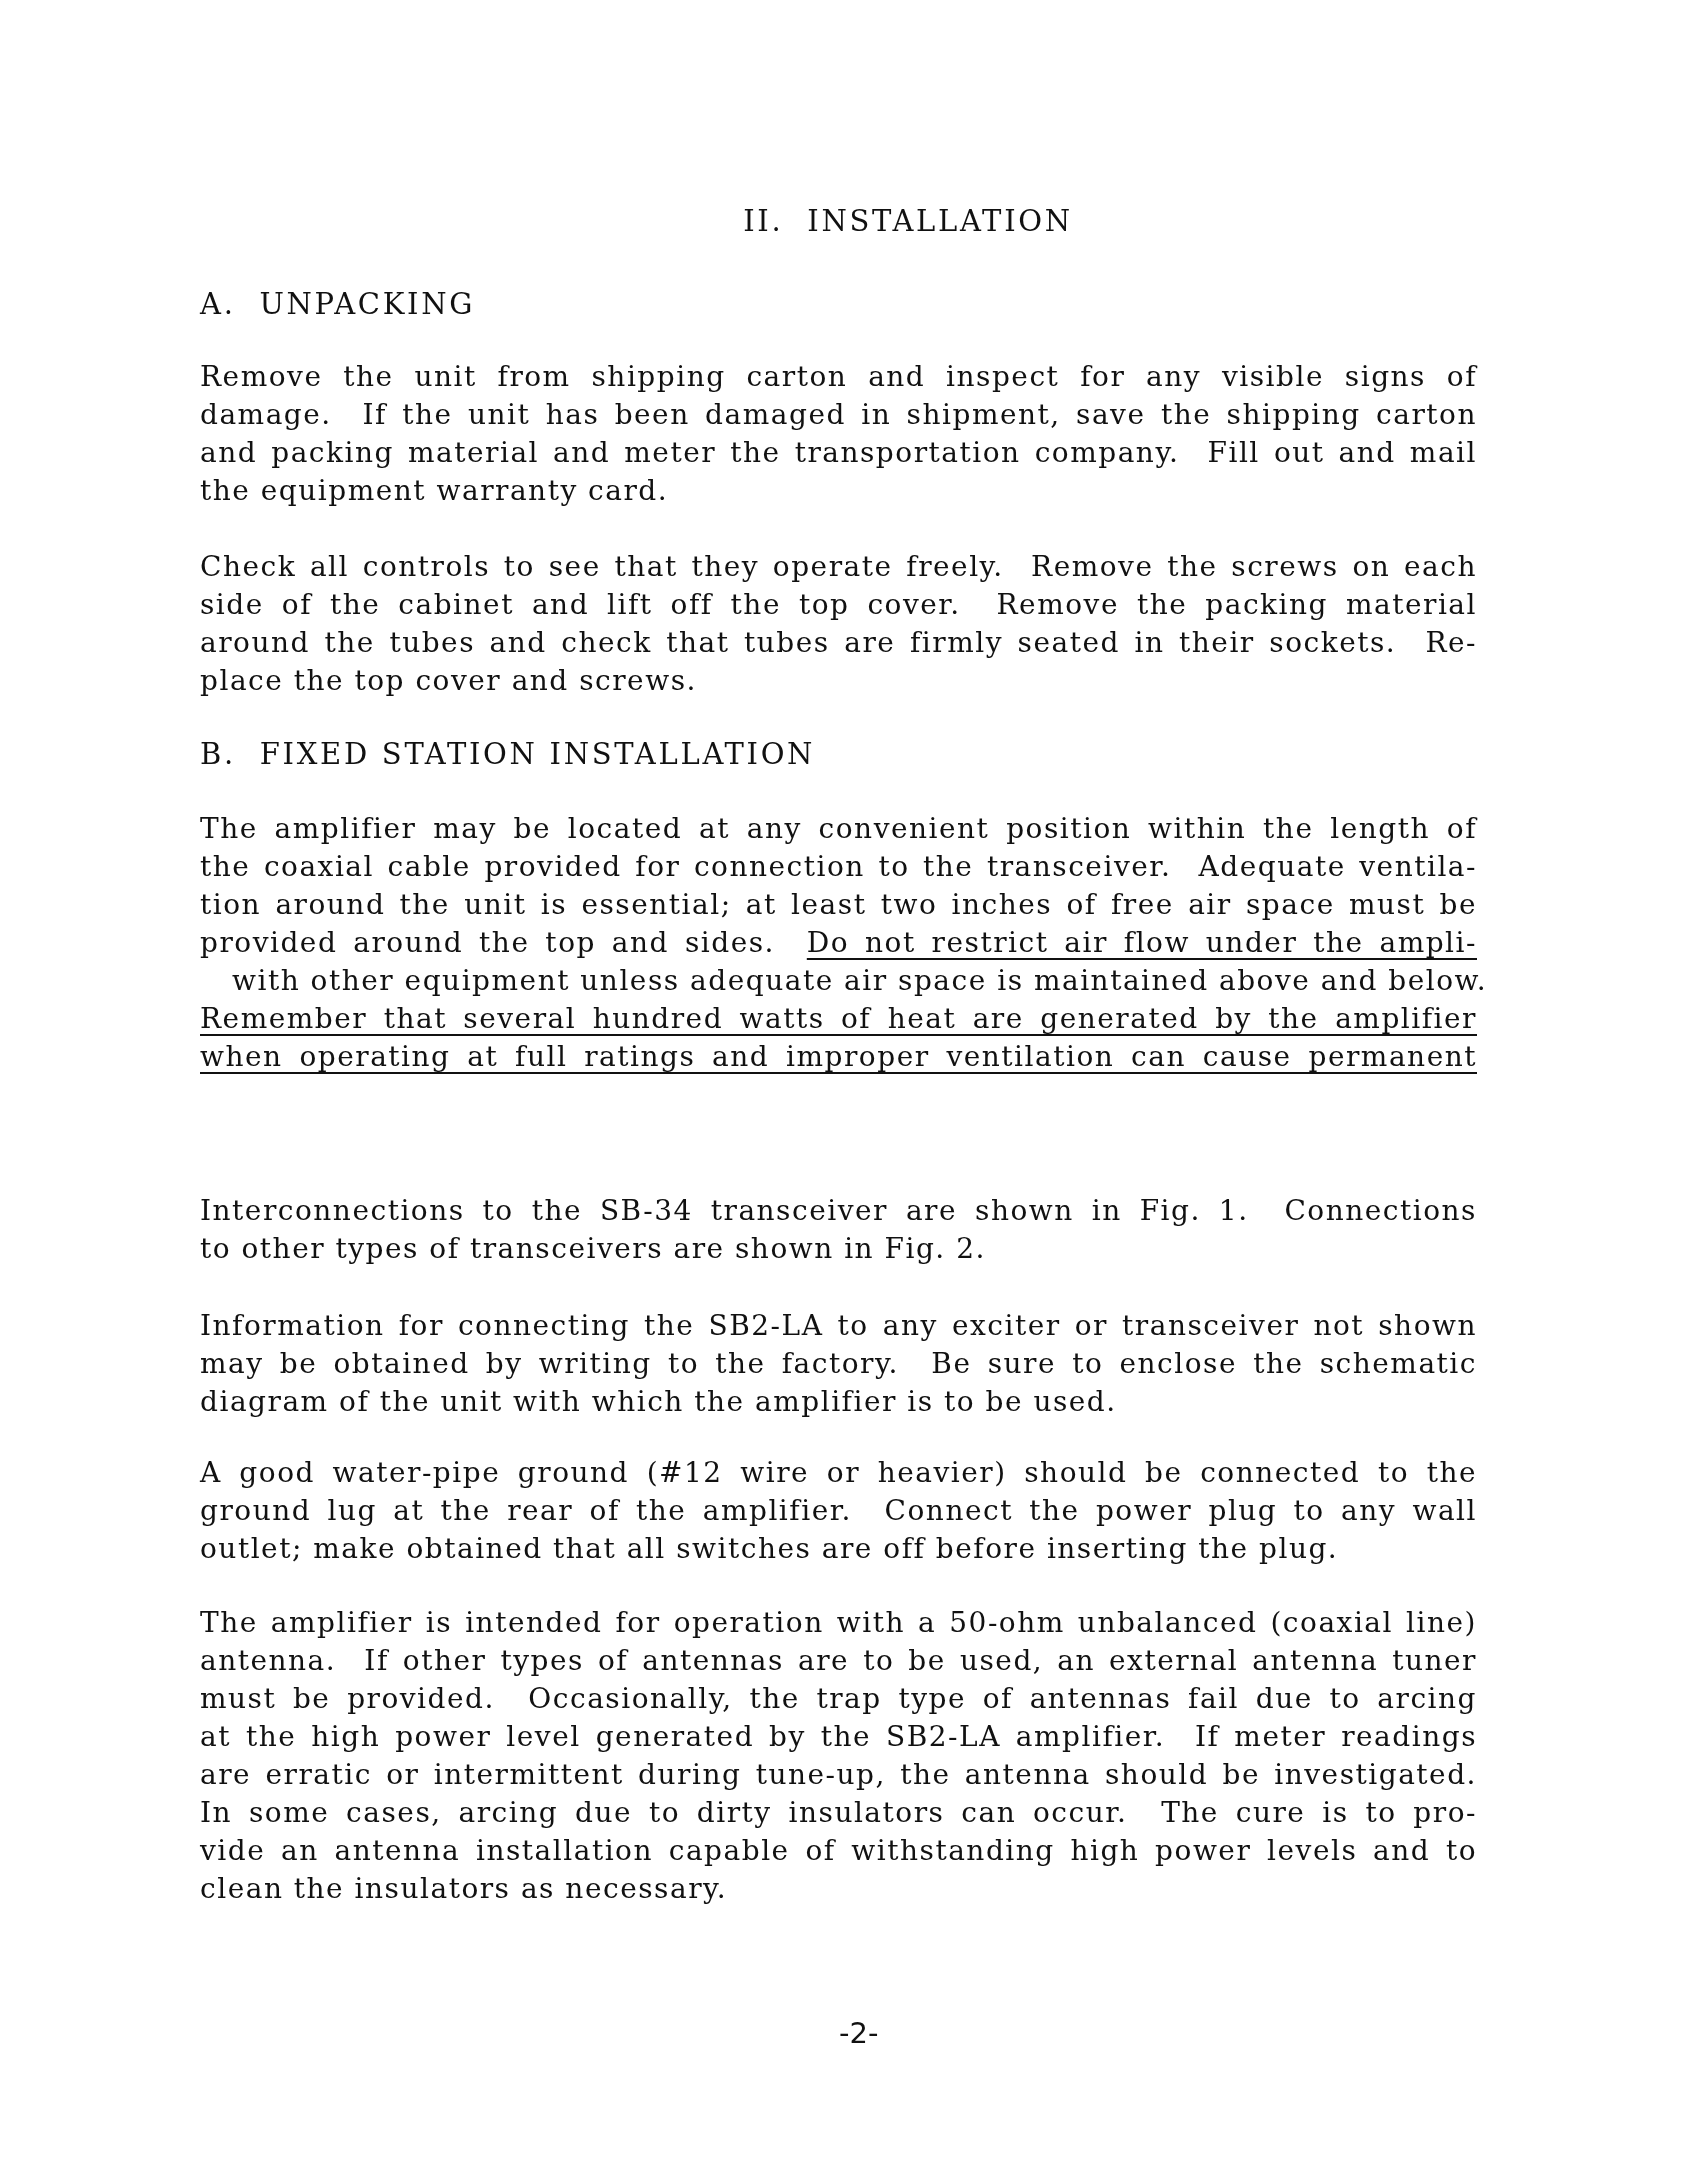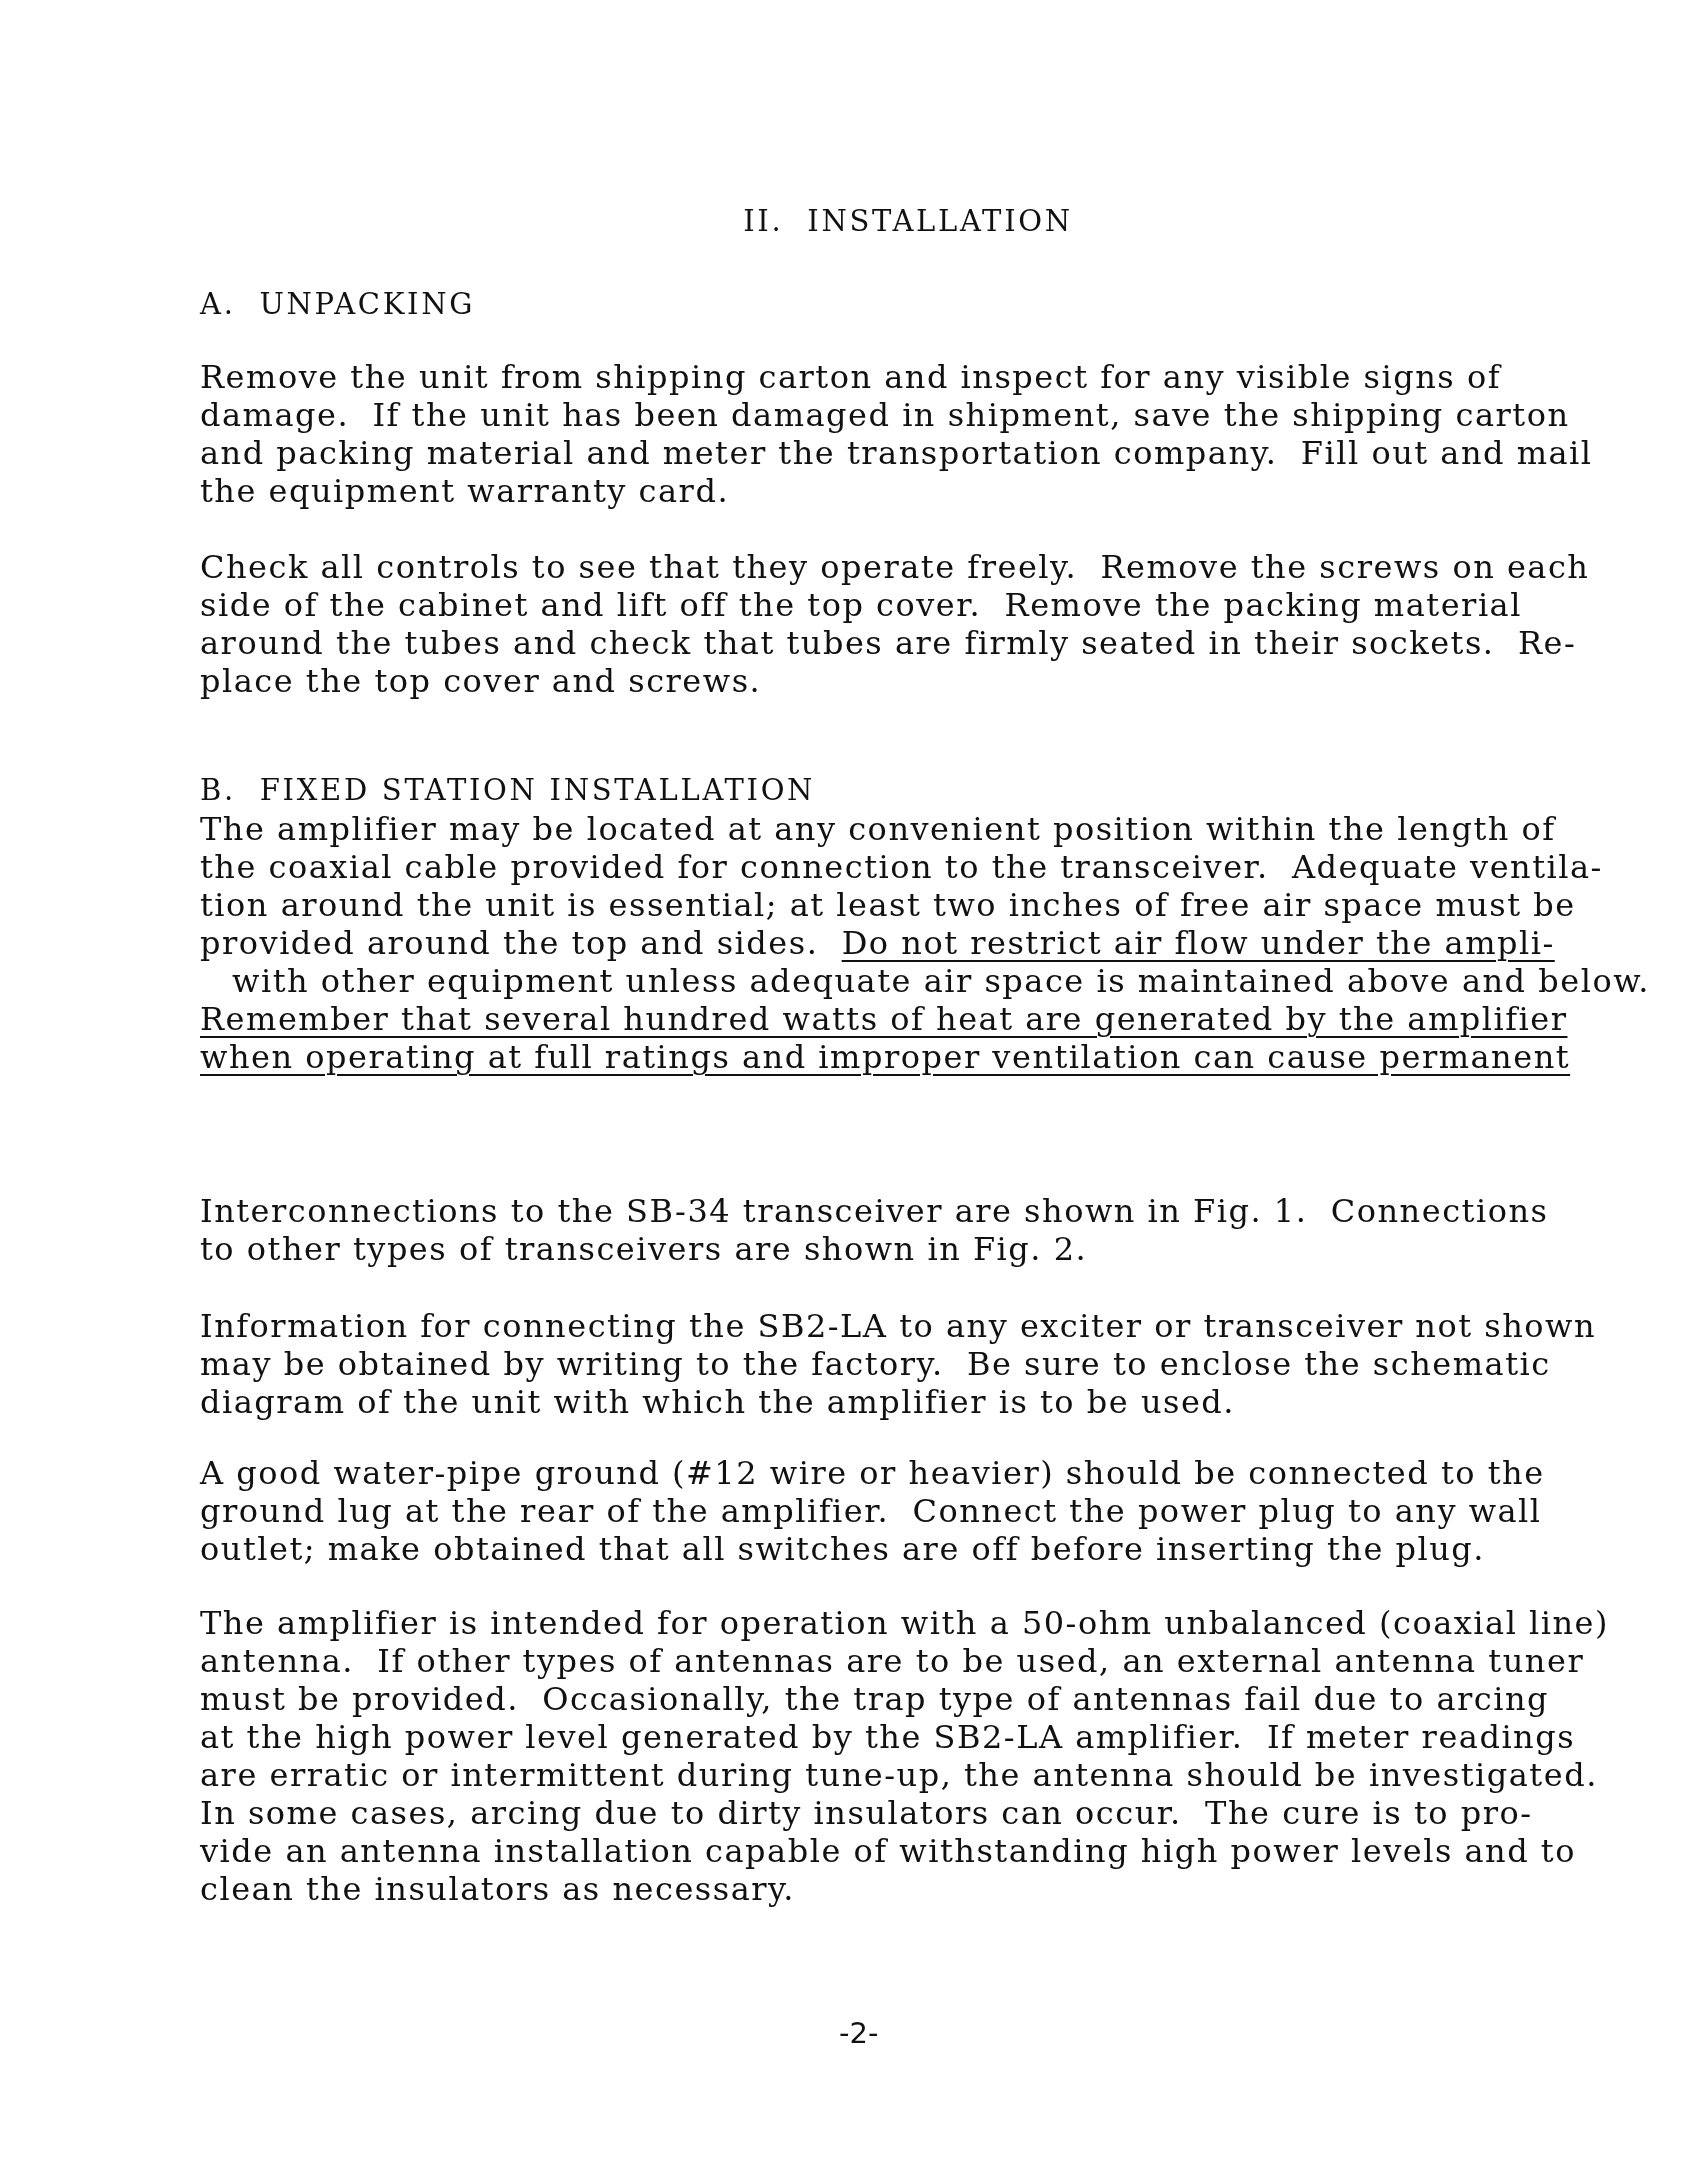--- a/index.html
+++ b/index.html
@@ -11,21 +11,21 @@
   .page { position: absolute; left: 0; top: 0; width: 1691px; height: 2183px; }
   .title {
     position: absolute; top: 204px; left: 0; width: 1691px; text-align: center;
     font-size: 29px; letter-spacing: 2.7px; padding-left: 99px; box-sizing: border-box;
   }
   .heading {
     position: absolute; left: 200px; font-size: 29px; letter-spacing: 2.7px;
   }
   .para {
     position: absolute; left: 200px; width: 1277px;
-    font-size: 32px; line-height: 38px; letter-spacing: 1.5px;
+    font-size: 28px; line-height: 38px; letter-spacing: 1.5px;
   }
   .line { display: block; white-space: nowrap; text-align: justify; text-align-last: justify; height: 38px; }
   .line.last { text-align-last: left; }
   .ul { text-decoration: underline; text-decoration-thickness: 2px; text-underline-offset: 6px; }
   .pagenum {
     position: absolute; top: 2016px; left: 0; width: 1691px; text-align: center;
     font-family: "DejaVu Sans", "Liberation Sans", sans-serif; font-size: 29px; padding-left: 26.5px; box-sizing: border-box;
   }
 </style>
 </head>
@@ -44,21 +44,21 @@
     <span class="line last" style="white-space: pre;">the equipment warranty card.</span>
   </div>
 
   <div class="para" style="top:548px">
     <span class="line" style="white-space: pre;">Check all controls to see that they operate freely.  Remove the screws on each</span>
     <span class="line" style="white-space: pre;">side of the cabinet and lift off the top cover.  Remove the packing material</span>
     <span class="line" style="white-space: pre;">around the tubes and check that tubes are firmly seated in their sockets.  Re-</span>
     <span class="line last" style="white-space: pre;">place the top cover and screws.</span>
   </div>
 
-  <div class="heading" style="top: 773px; white-space: pre;">B.  FIXED STATION INSTALLATION</div>
+  <div class="heading" style="top: 737px; white-space: pre;">B.  FIXED STATION INSTALLATION</div>
 
   <div class="para" style="top:810px">
     <span class="line"><span style="white-space: pre;">The amplifier may be located at any convenient position within the length of</span></span>
     <span class="line"><span style="white-space: pre;">the coaxial cable provided for connection to the transceiver.  Adequate ventila-</span></span>
     <span class="line"><span style="white-space: pre;">tion around the unit is essential; at least two inches of free air space must be</span></span>
     <span class="line"><span style="white-space: pre;">provided around the top and sides.  </span><span class="ul" style="white-space: pre;">Do not restrict air flow under the ampli-</span></span>
     <span class="line"><span style="white-space: pre; margin-left: 32px;">with other equipment unless adequate air space is maintained above and below.</span></span>
     <span class="line"><span class="ul" style="white-space: pre;">Remember that several hundred watts of heat are generated by the amplifier</span></span>
     <span class="line"><span class="ul" style="white-space: pre;">when operating at full ratings and improper ventilation can cause permanent</span></span>
   </div>

